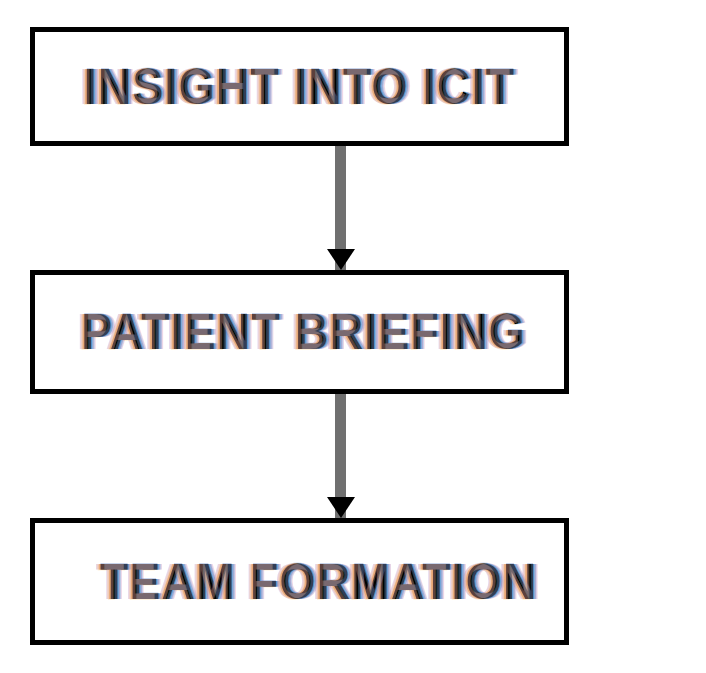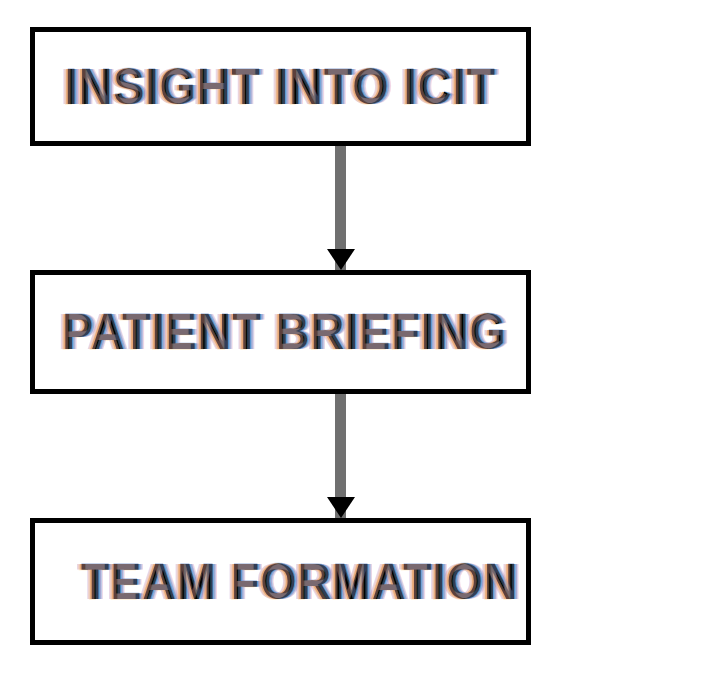--- a/index.html
+++ b/index.html
@@ -19,21 +19,21 @@
     position: relative;
     width: 706px;
     height: 673px;
     background: #ffffff;
   }
 
   
   .node-box {
     position: absolute;
     left: 30px;
-    width: 501px;            
+    width: 539px;            
     box-sizing: border-box;
     background: #ffffff;
     border: 5px solid #000000;
     display: flex;
     align-items: center;
     justify-content: center;
   }
   .node-box.n1 { top: 27px;  height: 119px; }   
   .node-box.n2 { top: 270px; height: 124px; padding-left: 8px; }   
   .node-box.n3 { top: 518px; height: 127px; padding-left: 38px; }   

